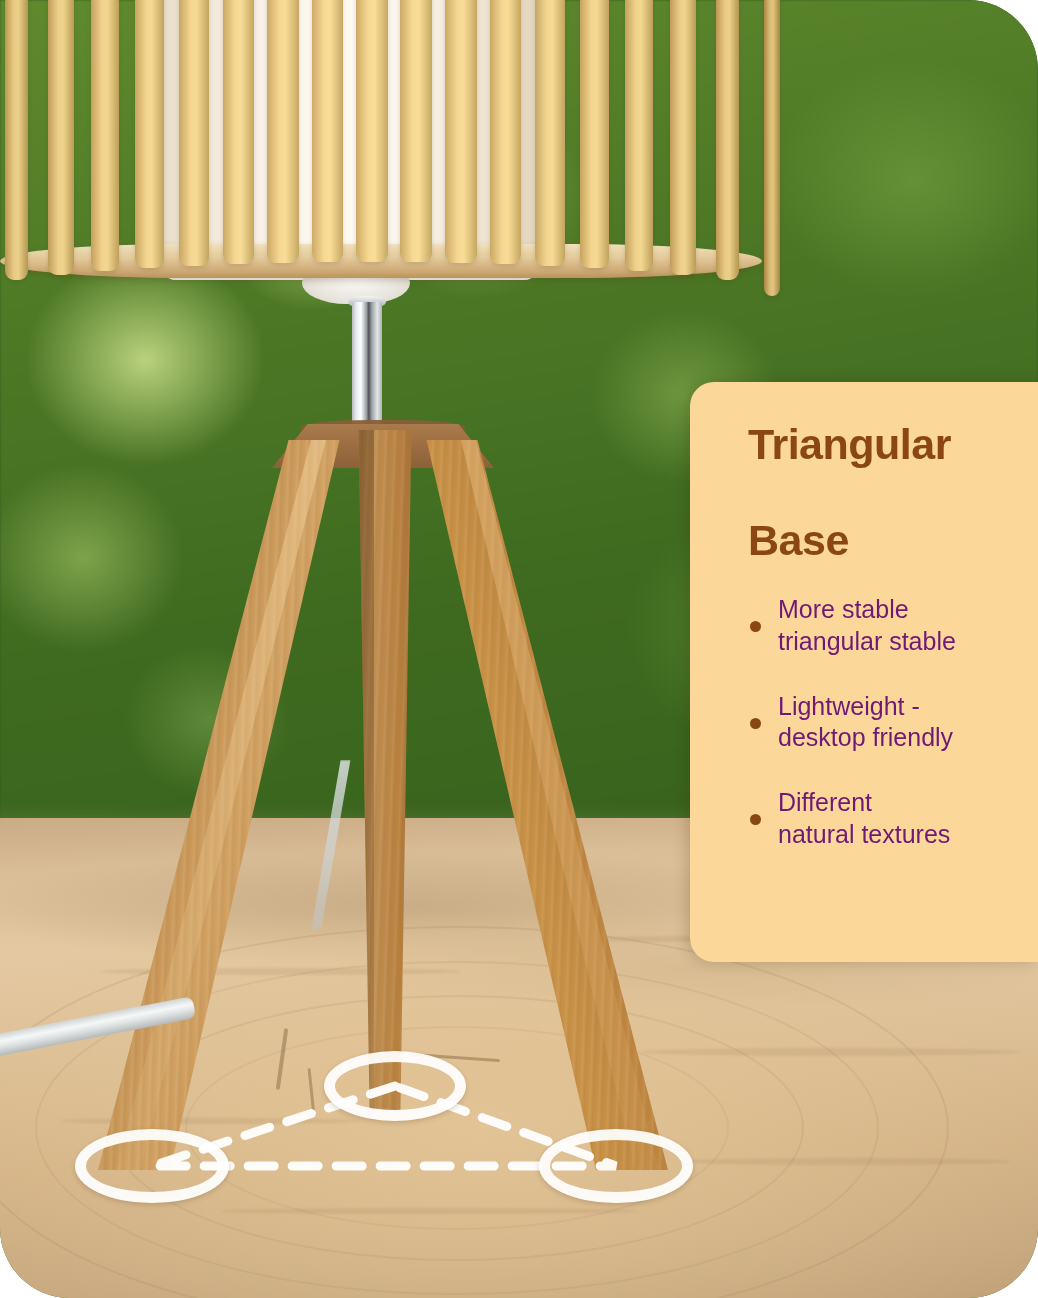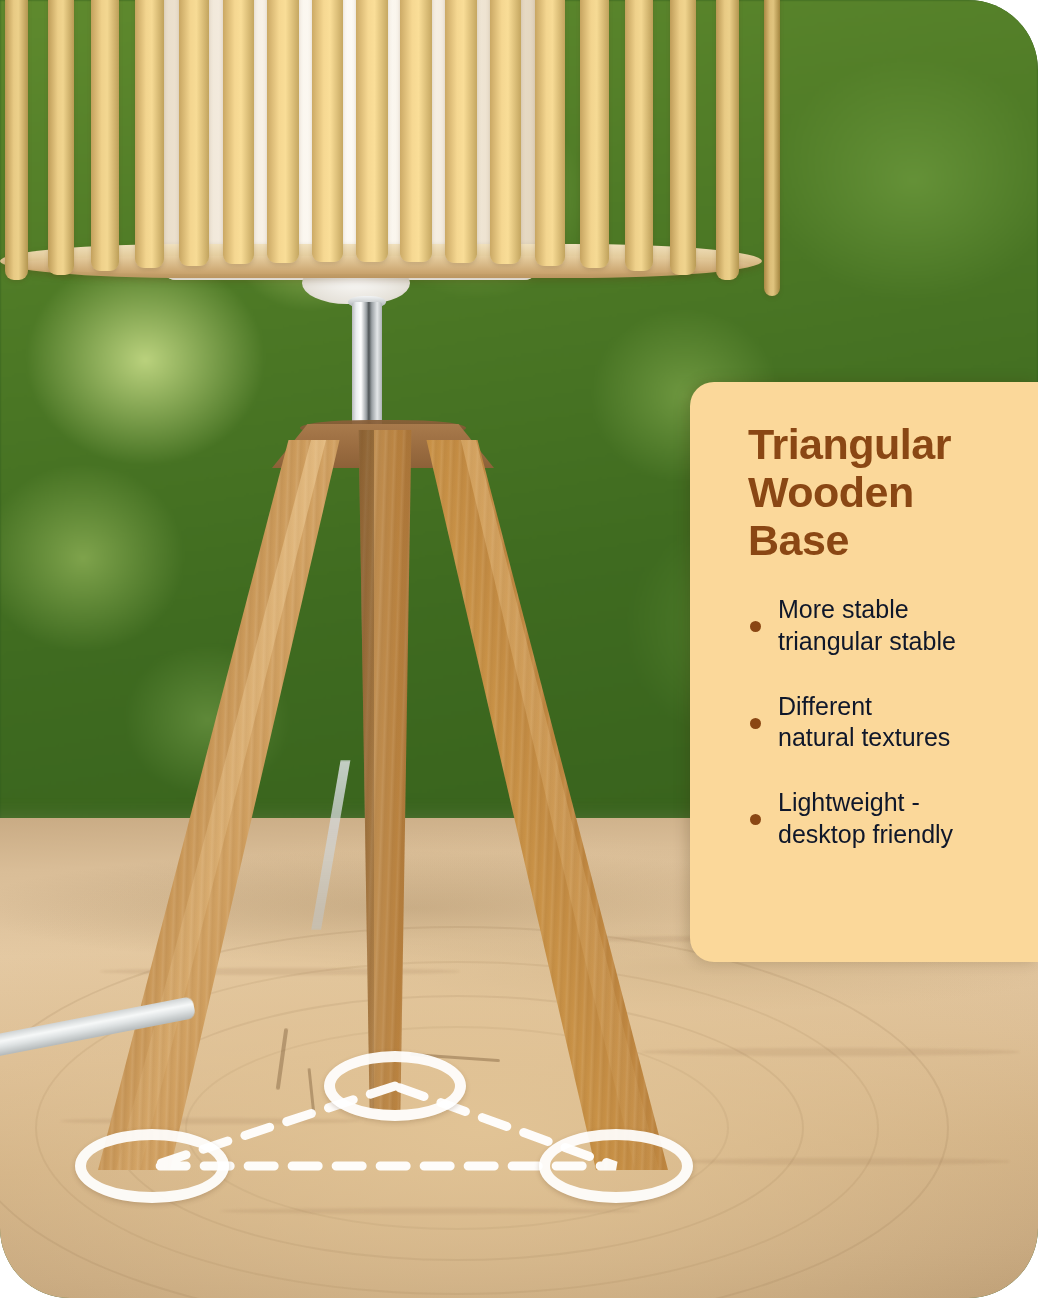--- a/index.html
+++ b/index.html
@@ -223,21 +223,21 @@
     line-height:1.12;
     font-weight:700;
     letter-spacing:-.5px;
     margin:0 0 30px 0;
   }
   .feat-list{margin:0;padding:0;list-style:none;}
   .feat{
     position:relative;
     padding-left:30px;
     margin-bottom:34px;
-    color:#0f172a;
+    color:#701a75;
     font-size:25px;
     line-height:1.25;
   }
   .bullet{
     position:absolute;left:2px;top:27px;
     width:11px;height:11px;border-radius:50%;
     background:#8a4714;
   }
 </style>
 </head>
@@ -322,36 +322,36 @@
     </svg>
     <div id="feet">
         <div class="foot-ring" style="left: 395px; top: 1086px; width: 120px; height: 48px;"></div>
         <div class="foot-ring" style="left: 152px; top: 1166px; width: 132px; height: 52px;"></div>
         <div class="foot-ring" style="left: 616px; top: 1166px; width: 132px; height: 52px;"></div>
       </div>
 
     <div class="panel">
       <h1 class="panel-title">
         <span>Triangular</span><br>
-        <span>Wooden</span><br>
+        <br>
         <span>Base</span>
       </h1>
       <ul class="feat-list">
         <li class="feat">
           <span class="bullet"></span>
           <span>More stable</span><br>
           <span>triangular stable</span>
         </li>
         <li class="feat">
           <span class="bullet"></span>
+          <span>Lightweight -</span><br>
+          <span>desktop friendly</span>
+        </li>
+        <li class="feat">
+          <span class="bullet"></span>
           <span>Different</span><br>
           <span>natural textures</span>
         </li>
-        <li class="feat">
-          <span class="bullet"></span>
-          <span>Lightweight -</span><br>
-          <span>desktop friendly</span>
-        </li>
       </ul>
     </div>
 
   </div>
 </div>
 
 </body></html>

